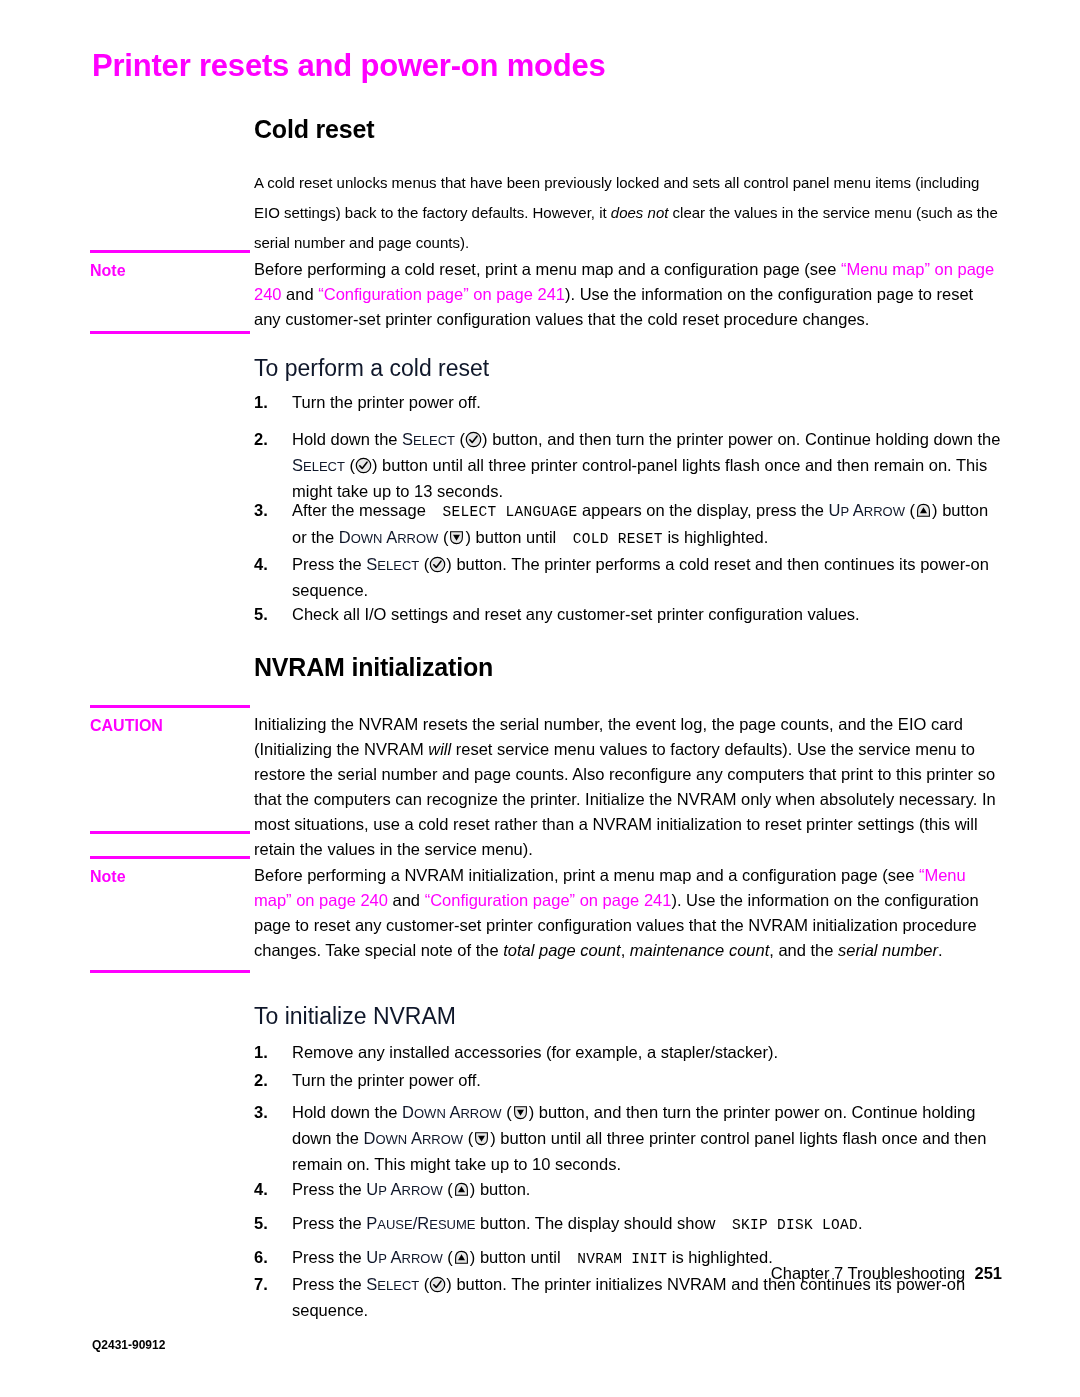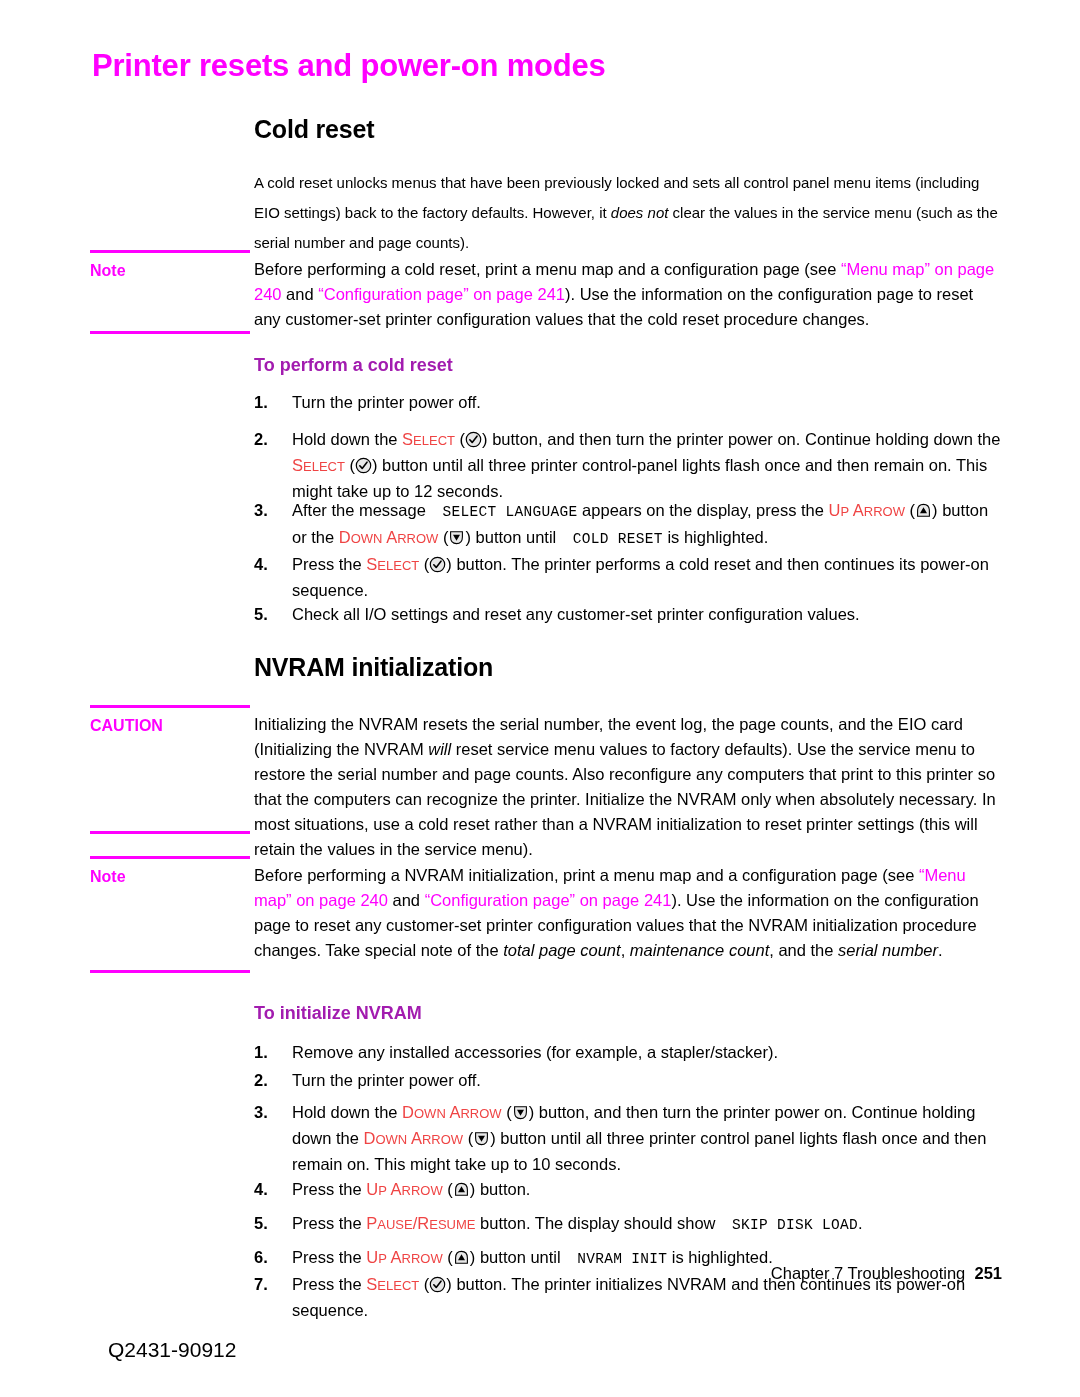--- a/index.html
+++ b/index.html
@@ -32,42 +32,42 @@
     color: #ff00ff;
     letter-spacing: -0.2px;
   }
   .h2 {
     font-size: 25px;
     font-weight: bold;
     color: #000;
     letter-spacing: -0.2px;
   }
   .h3 {
-    font-size: 18px;
-    font-weight: bold;
-    color: #a21caf;
+    font-size: 23px;
+    font-weight: normal;
+    color: #0f172a;
   }
 
   
   .body {
     font-size: 15px;
     line-height: 30px;
     color: #000;
   }
   .ital { font-style: italic; }
   .xref { color: #ff00ff; }
   .mono {
     font-family: "Liberation Mono", "DejaVu Sans Mono", monospace;
     font-size: 14.5px;
     letter-spacing: 0.3px;
     margin-left: 12px;
   }
   
   .key {
-    color: #ef4444;
+    color: #0f172a;
     font-size: 16.5px;
   }
   .key .big { font-size: 16.5px; }
   .key .sm  { font-size: 13px; }
 
   
   .indent-block {
     position: absolute;
     left: 254px;
     width: 748px;
@@ -124,23 +124,24 @@
     width: 17px;
     height: 17px;
     position: relative;
     top: 0px;
   }
   .btn-icon svg { display:block; }
 
   
   .footer-left {
     position: absolute;
-    left: 108px;
+    left: 92px;
     top: 1338px;
-    font-size: 21px;
+    font-size: 12px;
+    font-weight: bold;
   }
   .footer-right {
     position: absolute;
     right: 78px;
     top: 1264px;
     font-size: 16.5px;
     text-align: right;
     white-space: nowrap;
   }
   .footer-right .pg { font-weight: bold; }
@@ -172,21 +173,21 @@
   </div>
 
   <div class="indent-block" style="top:427px;">
     <div class="step">
       <span class="num">2.</span><span>Hold down the </span><span class="key"><span class="big">S</span><span class="sm">ELECT</span></span> (<span class="btn-icon"><svg width="17" height="17" viewBox="0 0 17 17">
             <circle cx="8.5" cy="8.5" r="7.2" fill="#e8e8e8" stroke="#000" stroke-width="1.2"></circle>
             <path d="M4.8 8.8 L7.2 11.4 L12 5.2" fill="none" stroke="#000" stroke-width="1.6" stroke-linecap="round" stroke-linejoin="round"></path>
           </svg></span><span>) button, and then turn the printer power on. Continue holding down the </span><span class="key"><span class="big">S</span><span class="sm">ELECT</span></span> (<span class="btn-icon"><svg width="17" height="17" viewBox="0 0 17 17">
             <circle cx="8.5" cy="8.5" r="7.2" fill="#e8e8e8" stroke="#000" stroke-width="1.2"></circle>
             <path d="M4.8 8.8 L7.2 11.4 L12 5.2" fill="none" stroke="#000" stroke-width="1.6" stroke-linecap="round" stroke-linejoin="round"></path>
-          </svg></span><span>) button until all three printer control-panel lights flash once and then remain on. This might take up to 12 seconds.</span>
+          </svg></span><span>) button until all three printer control-panel lights flash once and then remain on. This might take up to 13 seconds.</span>
     </div>
   </div>
 
   <div class="indent-block" style="top:498px;">
     <div class="step">
       <span class="num">3.</span><span>After the message </span><span class="mono">SELECT LANGUAGE</span><span> appears on the display, press the </span><span class="key"><span class="big">U</span><span class="sm">P</span> <span class="big">A</span><span class="sm">RROW</span></span> (<span class="btn-icon"><svg width="17" height="17" viewBox="0 0 17 17">
             <path d="M2.6 14.2 L2.6 9 Q2.6 2.4 8.5 2.4 Q14.4 2.4 14.4 9 L14.4 14.2 Z" fill="#e8e8e8" stroke="#000" stroke-width="1.1"></path>
             <path d="M8.5 5.2 L12 11.3 L5 11.3 Z" fill="#000"></path>
           </svg></span><span>) button or the </span><span class="key"><span class="big">D</span><span class="sm">OWN</span> <span class="big">A</span><span class="sm">RROW</span></span> (<span class="btn-icon"><svg width="17" height="17" viewBox="0 0 17 17">
             <path d="M2.6 2.8 L14.4 2.8 L14.4 8 Q14.4 14.6 8.5 14.6 Q2.6 14.6 2.6 8 Z" fill="#e8e8e8" stroke="#000" stroke-width="1.1"></path>

